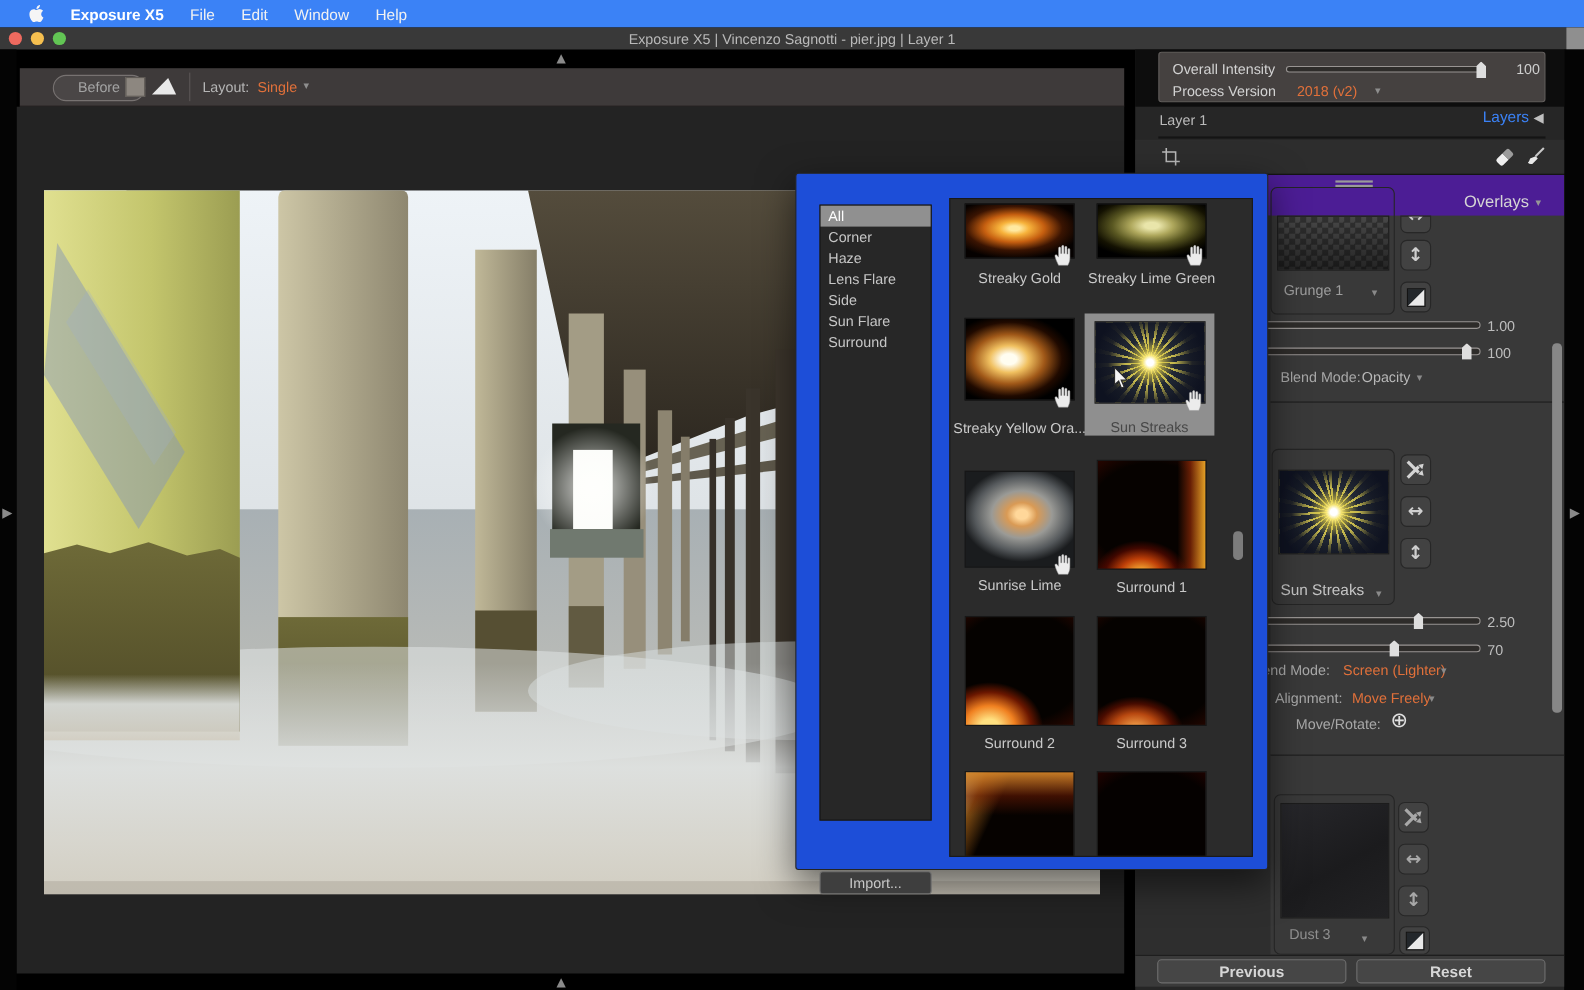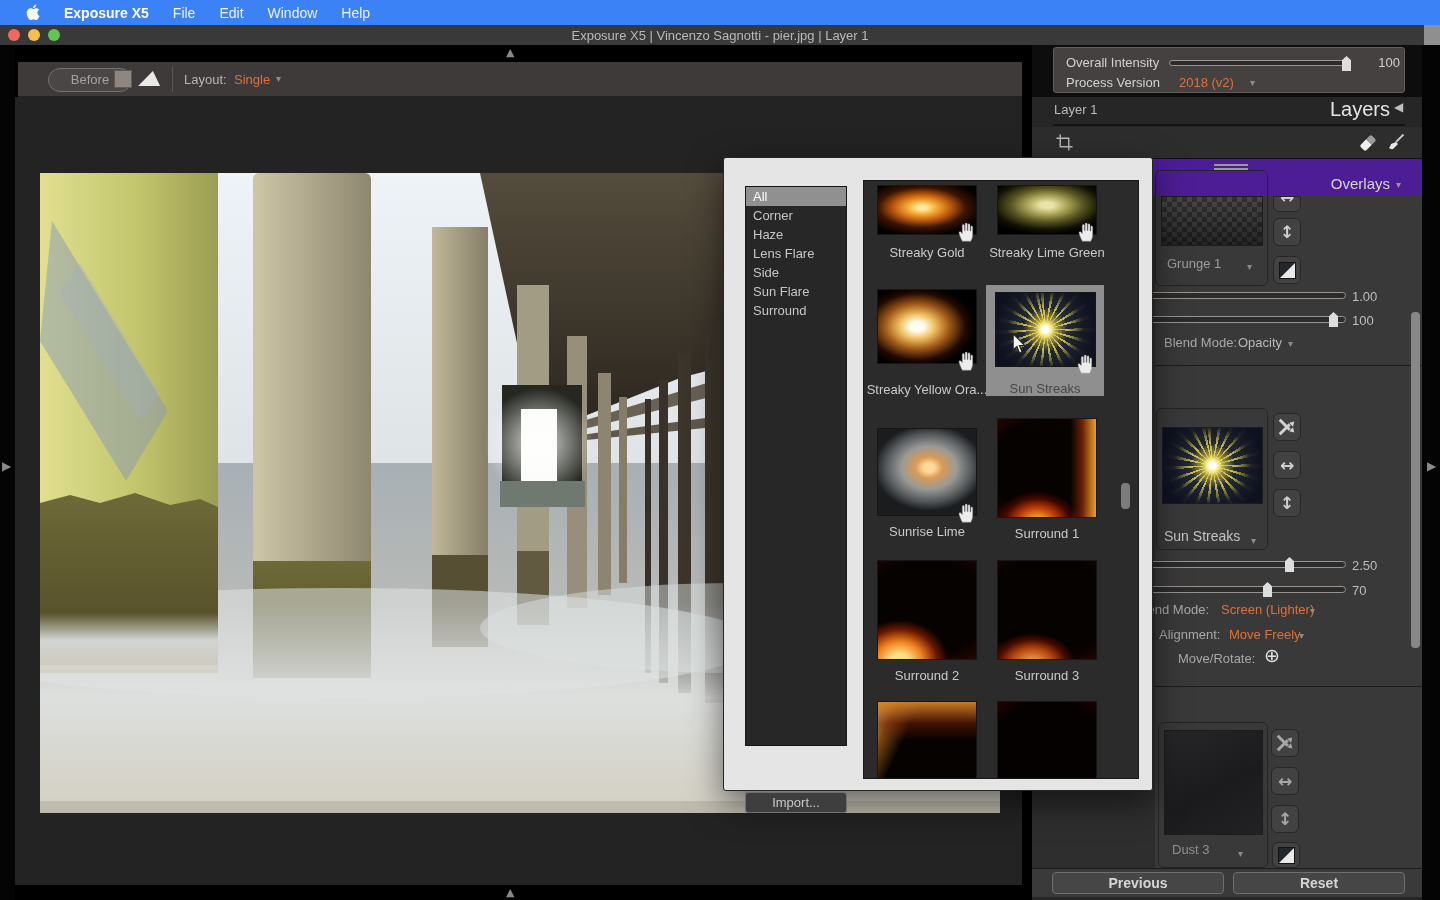--- a/index.html
+++ b/index.html
@@ -48,21 +48,21 @@
   #pv-label { left:12px; top:27px; }
   #pv-value { position:absolute; left:125px; top:27px; font-size:13px; color:#e0703a; }
   #pv-arrow { position:absolute; left:196px; top:30px; font-size:10px; color:#8e8e8e; }
   #oi-value { position:absolute; left:316px; top:7px; width:30px; text-align:right; font-size:13px; color:#cecece; }
   .slider-track { position:absolute; background:#2e2c2a; border:1px solid #989492; border-radius:4px; }
   .slider-thumb { position:absolute; width:9px; height:15px; background:#dedede; clip-path:polygon(50% 0,100% 28%,100% 100%,0 100%,0 28%); }
   #oi-track { left:115px; top:12px; width:180px; height:6px; }
   #oi-thumb { left:287px; top:7px; }
 
   #layer-name { position:absolute; left:22px; top:57px; font-size:13px; color:#bababa; }
-  #layers-title { position:absolute; left:248px; top:53px; width:110px; text-align:right; font-size:20px; color:#e5e5e5; }
+  #layers-title { position:absolute; left:248px; top:53px; width:110px; text-align:right; font-size:14px; color:#3b82f6; }
   #layers-collapse { position:absolute; left:362px; top:56px; font-size:12px; color:#c0c0c0; }
   #rp-div1 { position:absolute; left:21px; top:79px; width:352px; height:2px; background:#141414; }
   #tools-row { position:absolute; left:0; top:82px; width:390px; height:31px; background:#2d2d2d; }
   #crop-icon { position:absolute; left:24px; top:7px; }
   #eraser-icon { position:absolute; left:328px; top:12px; width:16px; height:8px; border-radius:2px; background:linear-gradient(90deg,#efefef 55%,#9b9b9b 55%); transform:rotate(-45deg); }
   #brush-icon { position:absolute; left:354px; top:5px; }
   #rp-div2 { position:absolute; left:0; top:113px; width:390px; height:1px; background:#0f0f0f; }
 
   
   #overlays { position:absolute; left:0; top:114px; width:390px; height:709px; background:#393939; overflow:hidden; }
@@ -95,21 +95,21 @@
 
   #rp-scrollbar { left:1411px; top:312px; width:9px; height:336px; background:#878787; border-radius:4px; }
   #rp-footer { left:1032px; top:868px; width:390px; height:29px; background:#3a3a3a; border-top:1px solid #1c1c1c; }
   .footer-btn { position:absolute; top:3px; height:22px; background:#464646; border:1px solid #6f6f6f; border-radius:4px; color:#d6d6d6; font-size:14px; text-align:center; line-height:20px;font-weight:bold; }
   #previous-btn { left:20px; width:172px; }
   #reset-btn { left:201px; width:172px; }
   #right-strip { left:1422px; top:45px; width:18px; height:855px; background:#040404; }
   #left-strip { left:0; top:45px; width:15px; height:855px; background:#040404; }
 
   
-  #popup { left:723px; top:157px; width:430px; height:634px; background:#e5e5e5; border:1px solid #252525; border-radius:3px; box-shadow:0 12px 34px rgba(0,0,0,.55); }
+  #popup { left:723px; top:157px; width:430px; height:634px; background:#1d4ed8; border:1px solid #252525; border-radius:3px; box-shadow:0 12px 34px rgba(0,0,0,.55); }
   #category-list { position:absolute; left:21px; top:28px; width:102px; height:560px; background:#272727; border:1px solid #161616; }
   .cat-item { font-size:13px; color:#c6c6c6; padding:2px 0 2px 7px; }
   .cat-item.selected { background:#909090; color:#fdfdfd; }
   #import-btn { position:absolute; left:21px; top:596px; width:102px; height:21px; background:#3e3e3e; border:1px solid #6f6f6f; border-radius:3px; color:#c8c8c8; font-size:13px; text-align:center; line-height:19px;margin-top:38px; }
   #overlay-grid { position:absolute; left:139px; top:22px; width:276px; height:599px; background:#2b2b2b; border:1px solid #191919; overflow:hidden; }
   .grid-cell { position:absolute; display:flex; flex-direction:column; align-items:center; }
   .grid-cell.selected { background:#8f8f8f; }
   .grid-thumb { position:relative; }
   .grid-label { font-size:13px; color:#c9c9c9; white-space:nowrap; }
   .grid-cell.selected .grid-label { color:#474747; }

